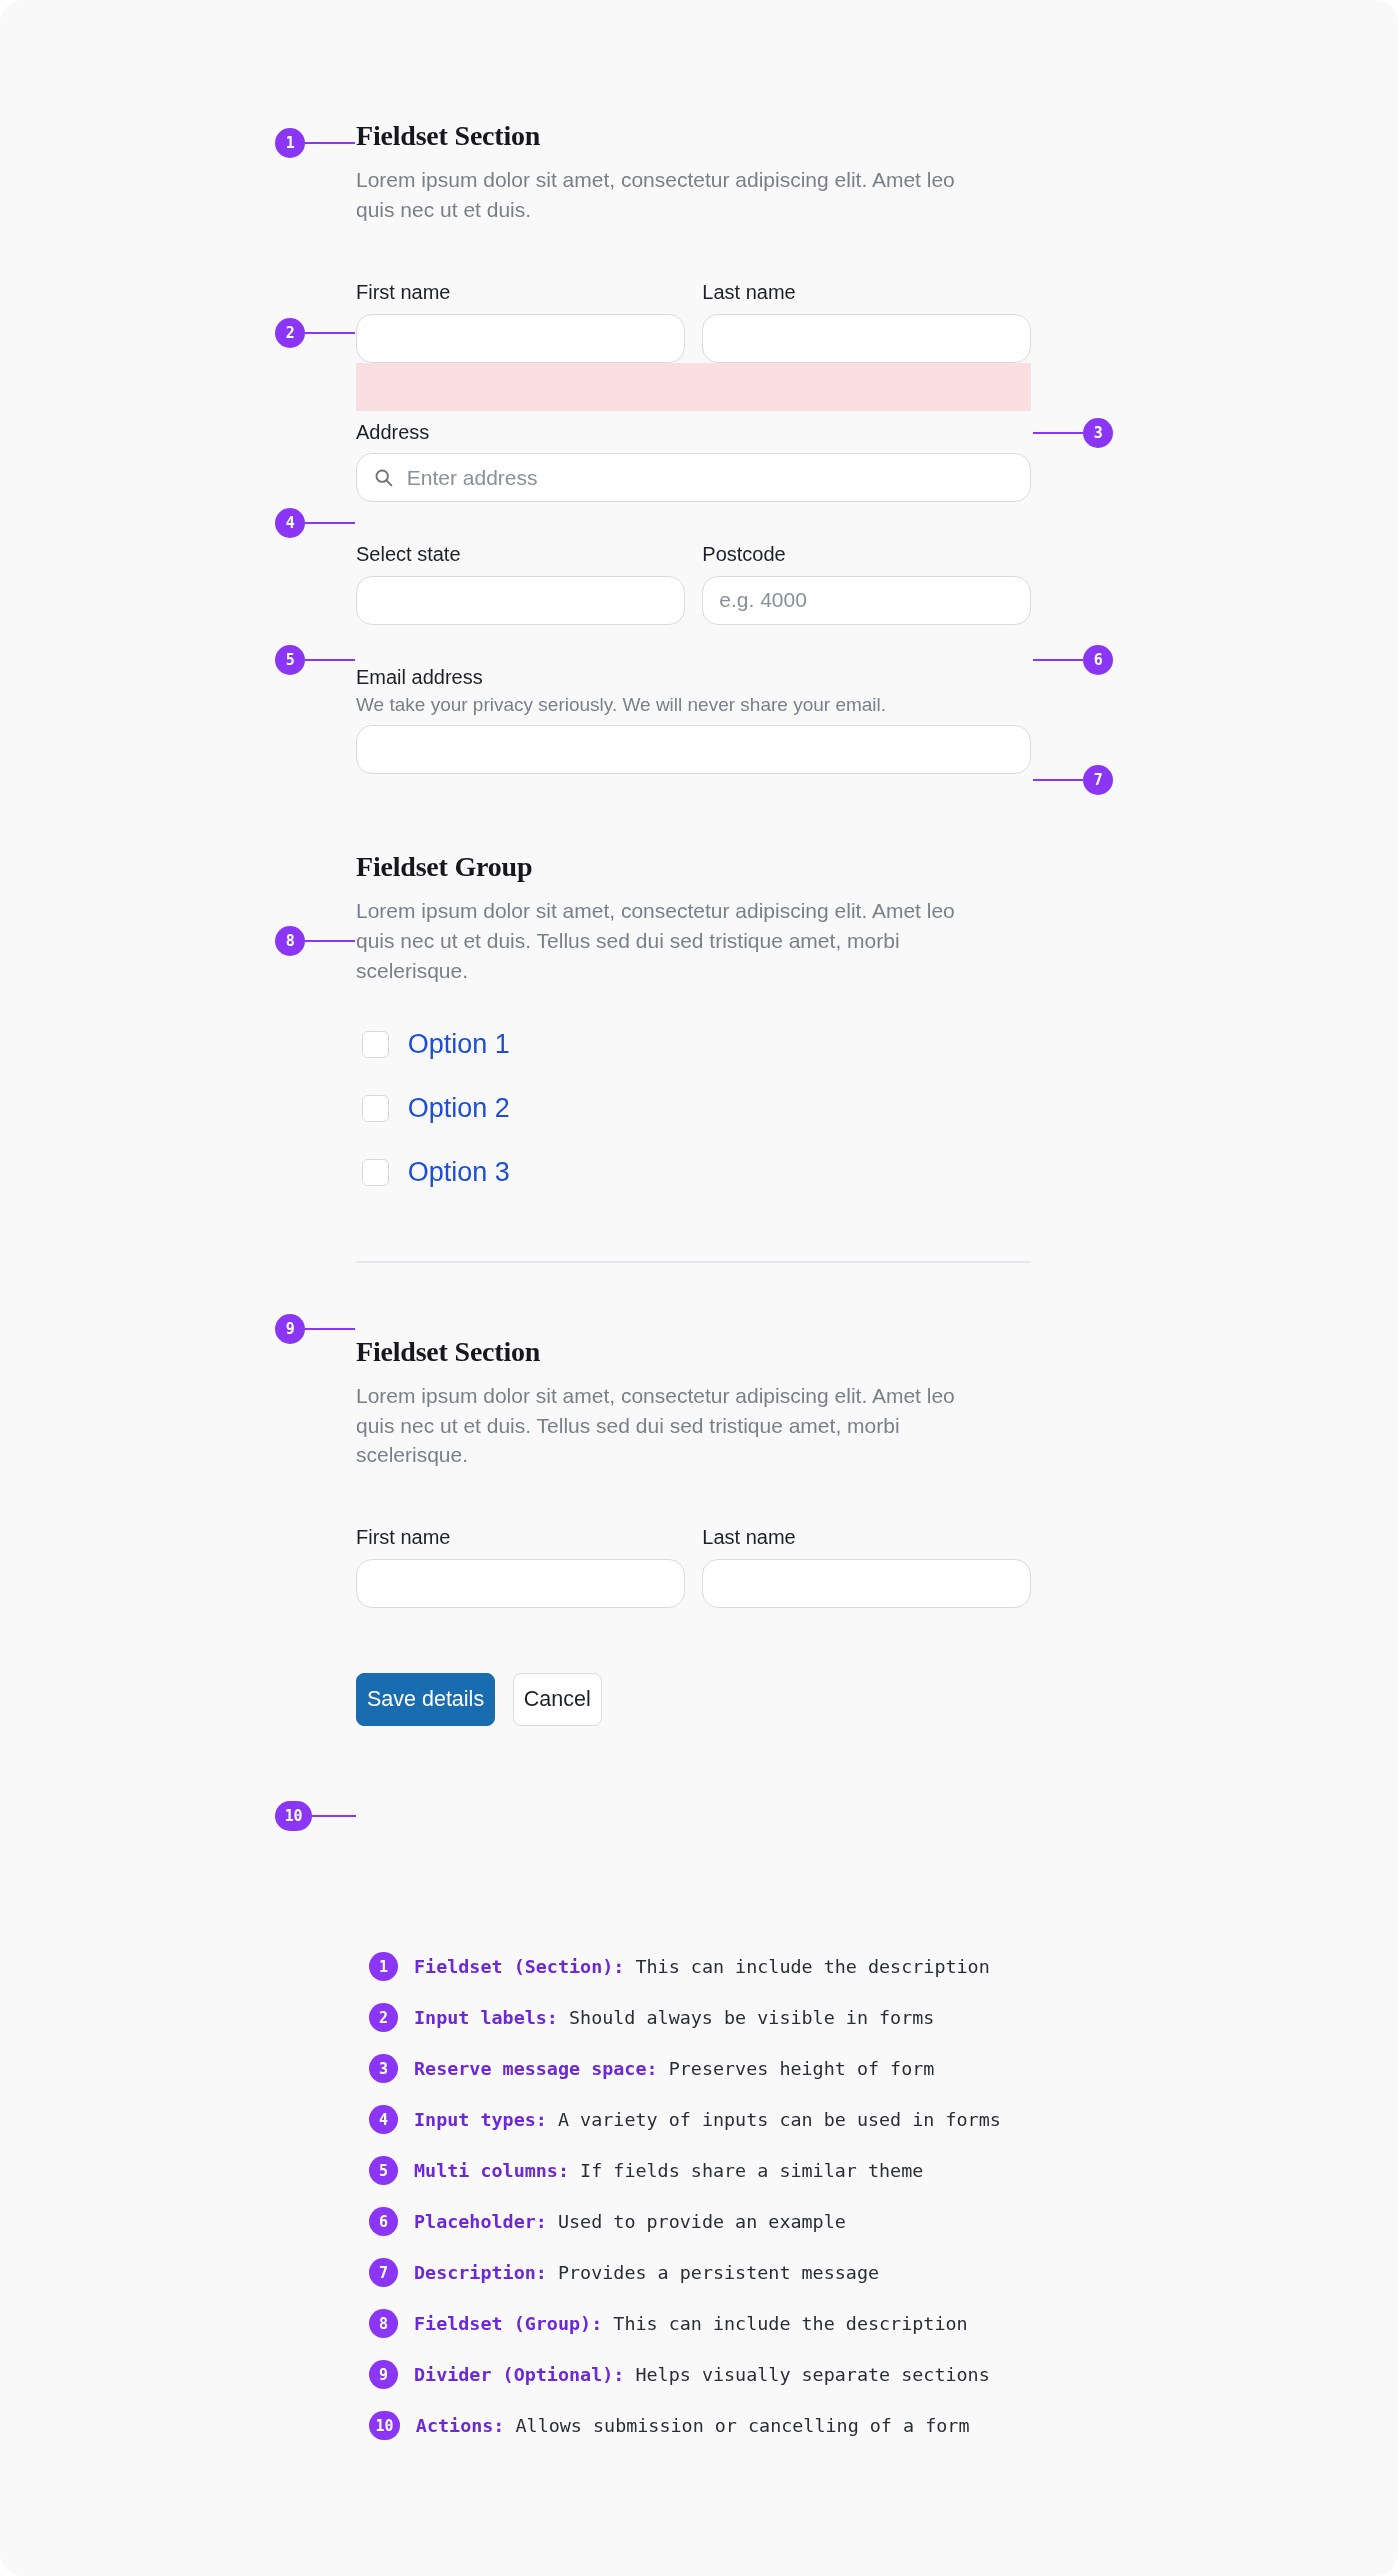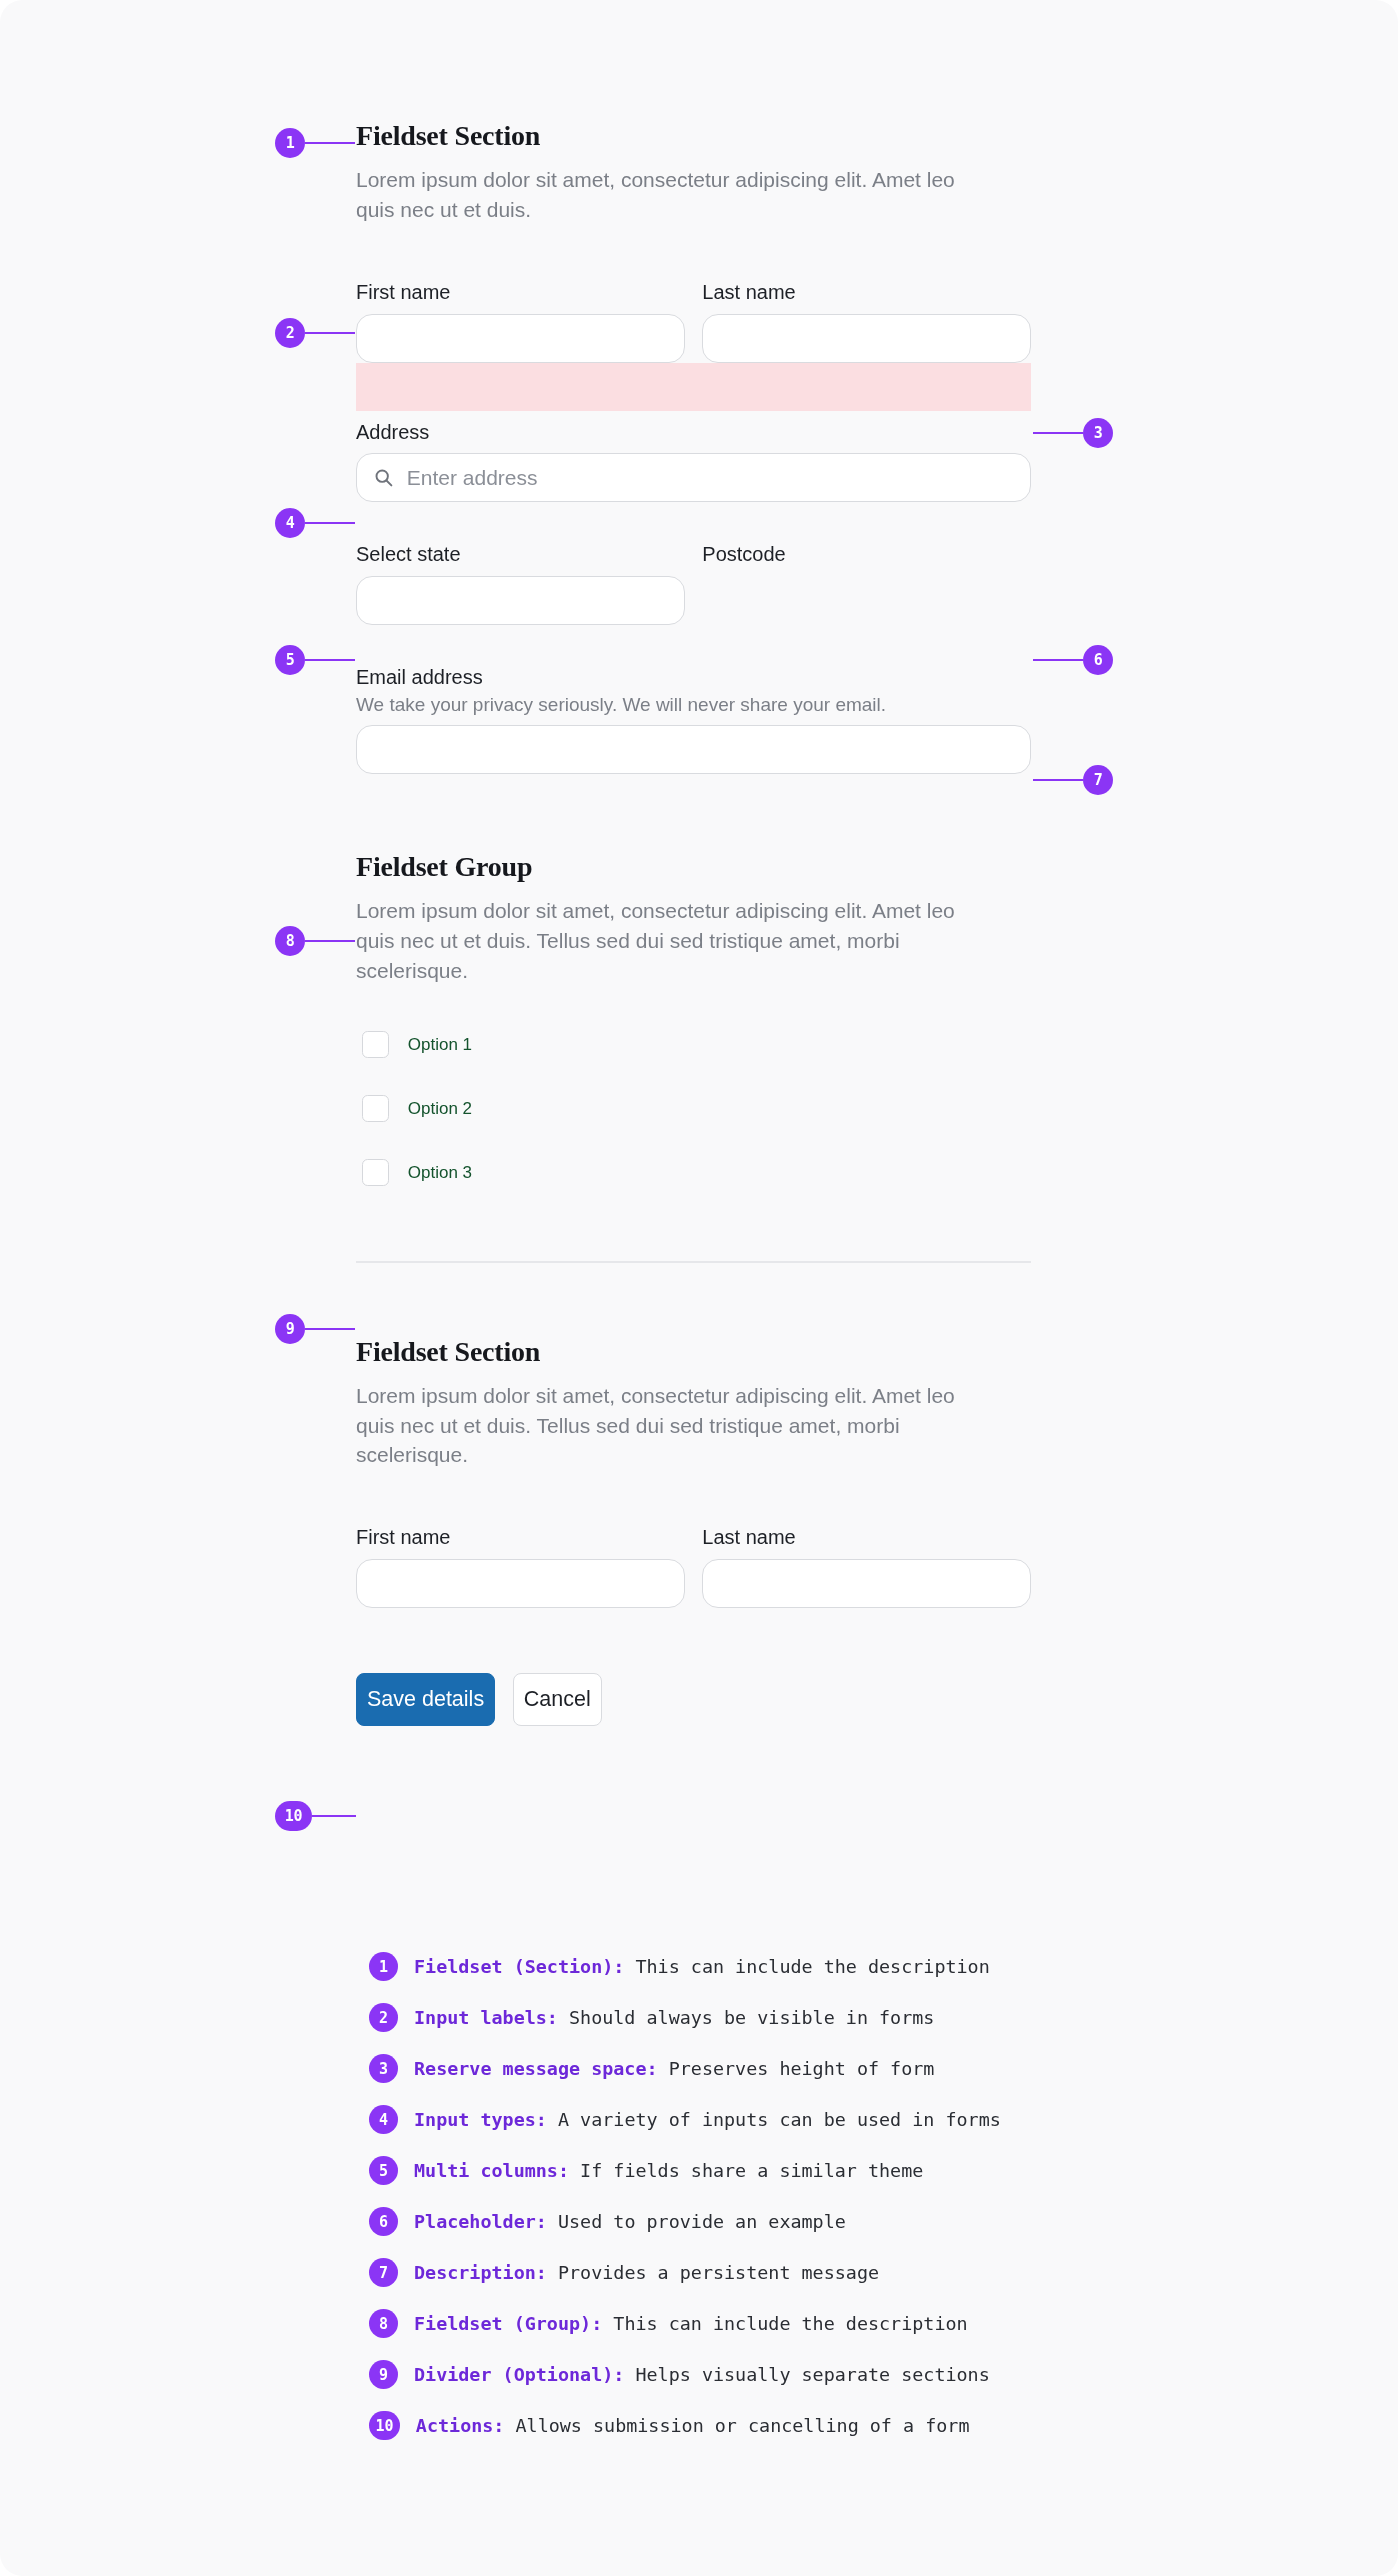--- a/index.html
+++ b/index.html
@@ -128,22 +128,22 @@
   }
   .cb-box {
     width: 27px;
     height: 27px;
     border: 1.6px solid #d6d8dc;
     border-radius: 5.6px;
     background: #ffffff;
     flex: 0 0 auto;
   }
   .cb-label {
-    font-size: 17px;
-    color: #14532d;
+    font-size: 27px;
+    color: #1d4ed8;
     margin-left: 18.4px;
   }
 
   .divider {
     height: 1.6px;
     background: #e6e7ea;
     width: 100%;
   }
 
   
@@ -291,20 +291,23 @@
       </div>
     </div>
 
     <div style="margin-top:41px;" class="row2">
       <div class="cell">
         <label class="field-label">Select state</label>
         <div class="input-box"></div>
       </div>
       <div class="cell">
         <label class="field-label">Postcode</label>
+        <div class="input-box">
+          <span class="placeholder">e.g. 4000</span>
+        </div>
       </div>
     </div>
 
     <div style="margin-top:41px;">
       <label class="field-label" style="margin-bottom:4.8px;">Email address</label>
       <span class="field-help">We take your privacy seriously. We will never share your email.</span>
       <div class="input-box"></div>
     </div>
 
     <div style="margin-top:77px;">

